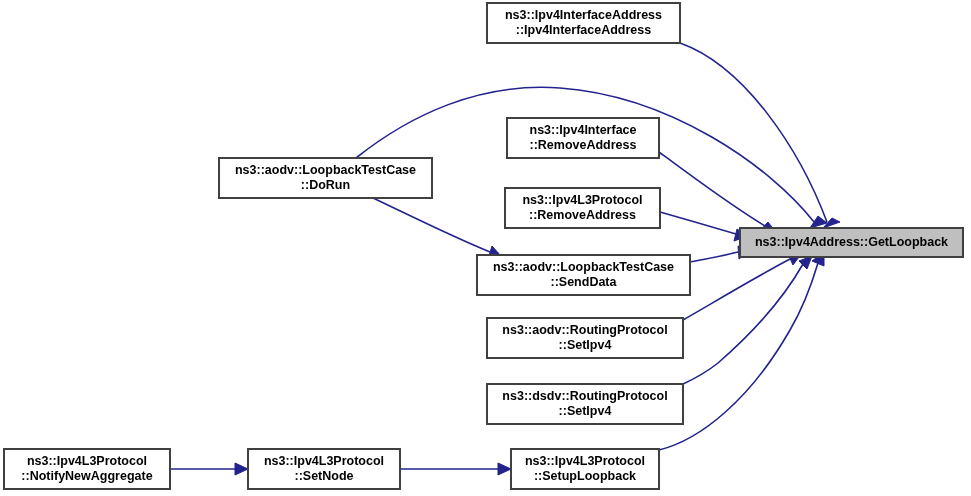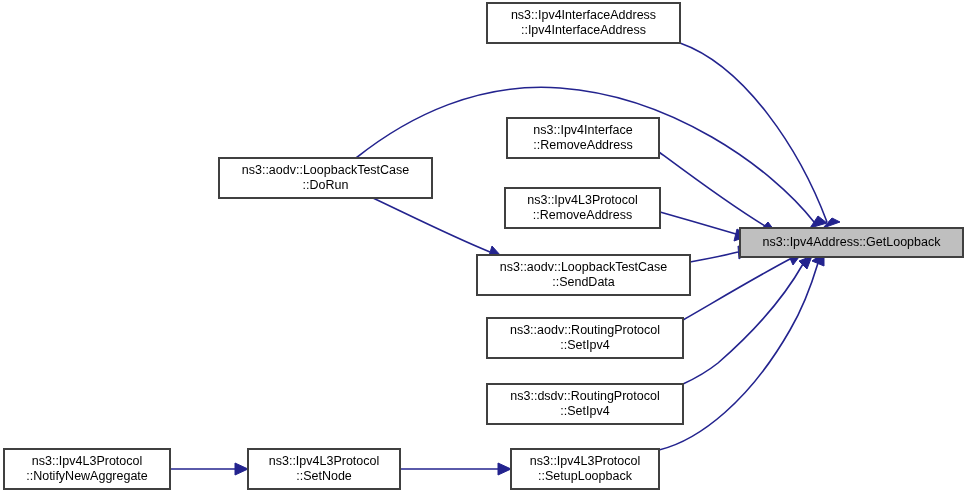--- a/index.html
+++ b/index.html
@@ -7,20 +7,21 @@
     padding: 0;
     background: #ffffff;
   }
   #graph-root {
     position: relative;
     width: 971px;
     height: 496px;
     background: #ffffff;
     font-family: "Liberation Sans", sans-serif;
     overflow: hidden;
+    font-weight: bold;
   }
   svg#callgraph {
     position: absolute;
     left: 0;
     top: 0;
     width: 971px;
     height: 496px;
     display: block;
   }
   .node-box {

